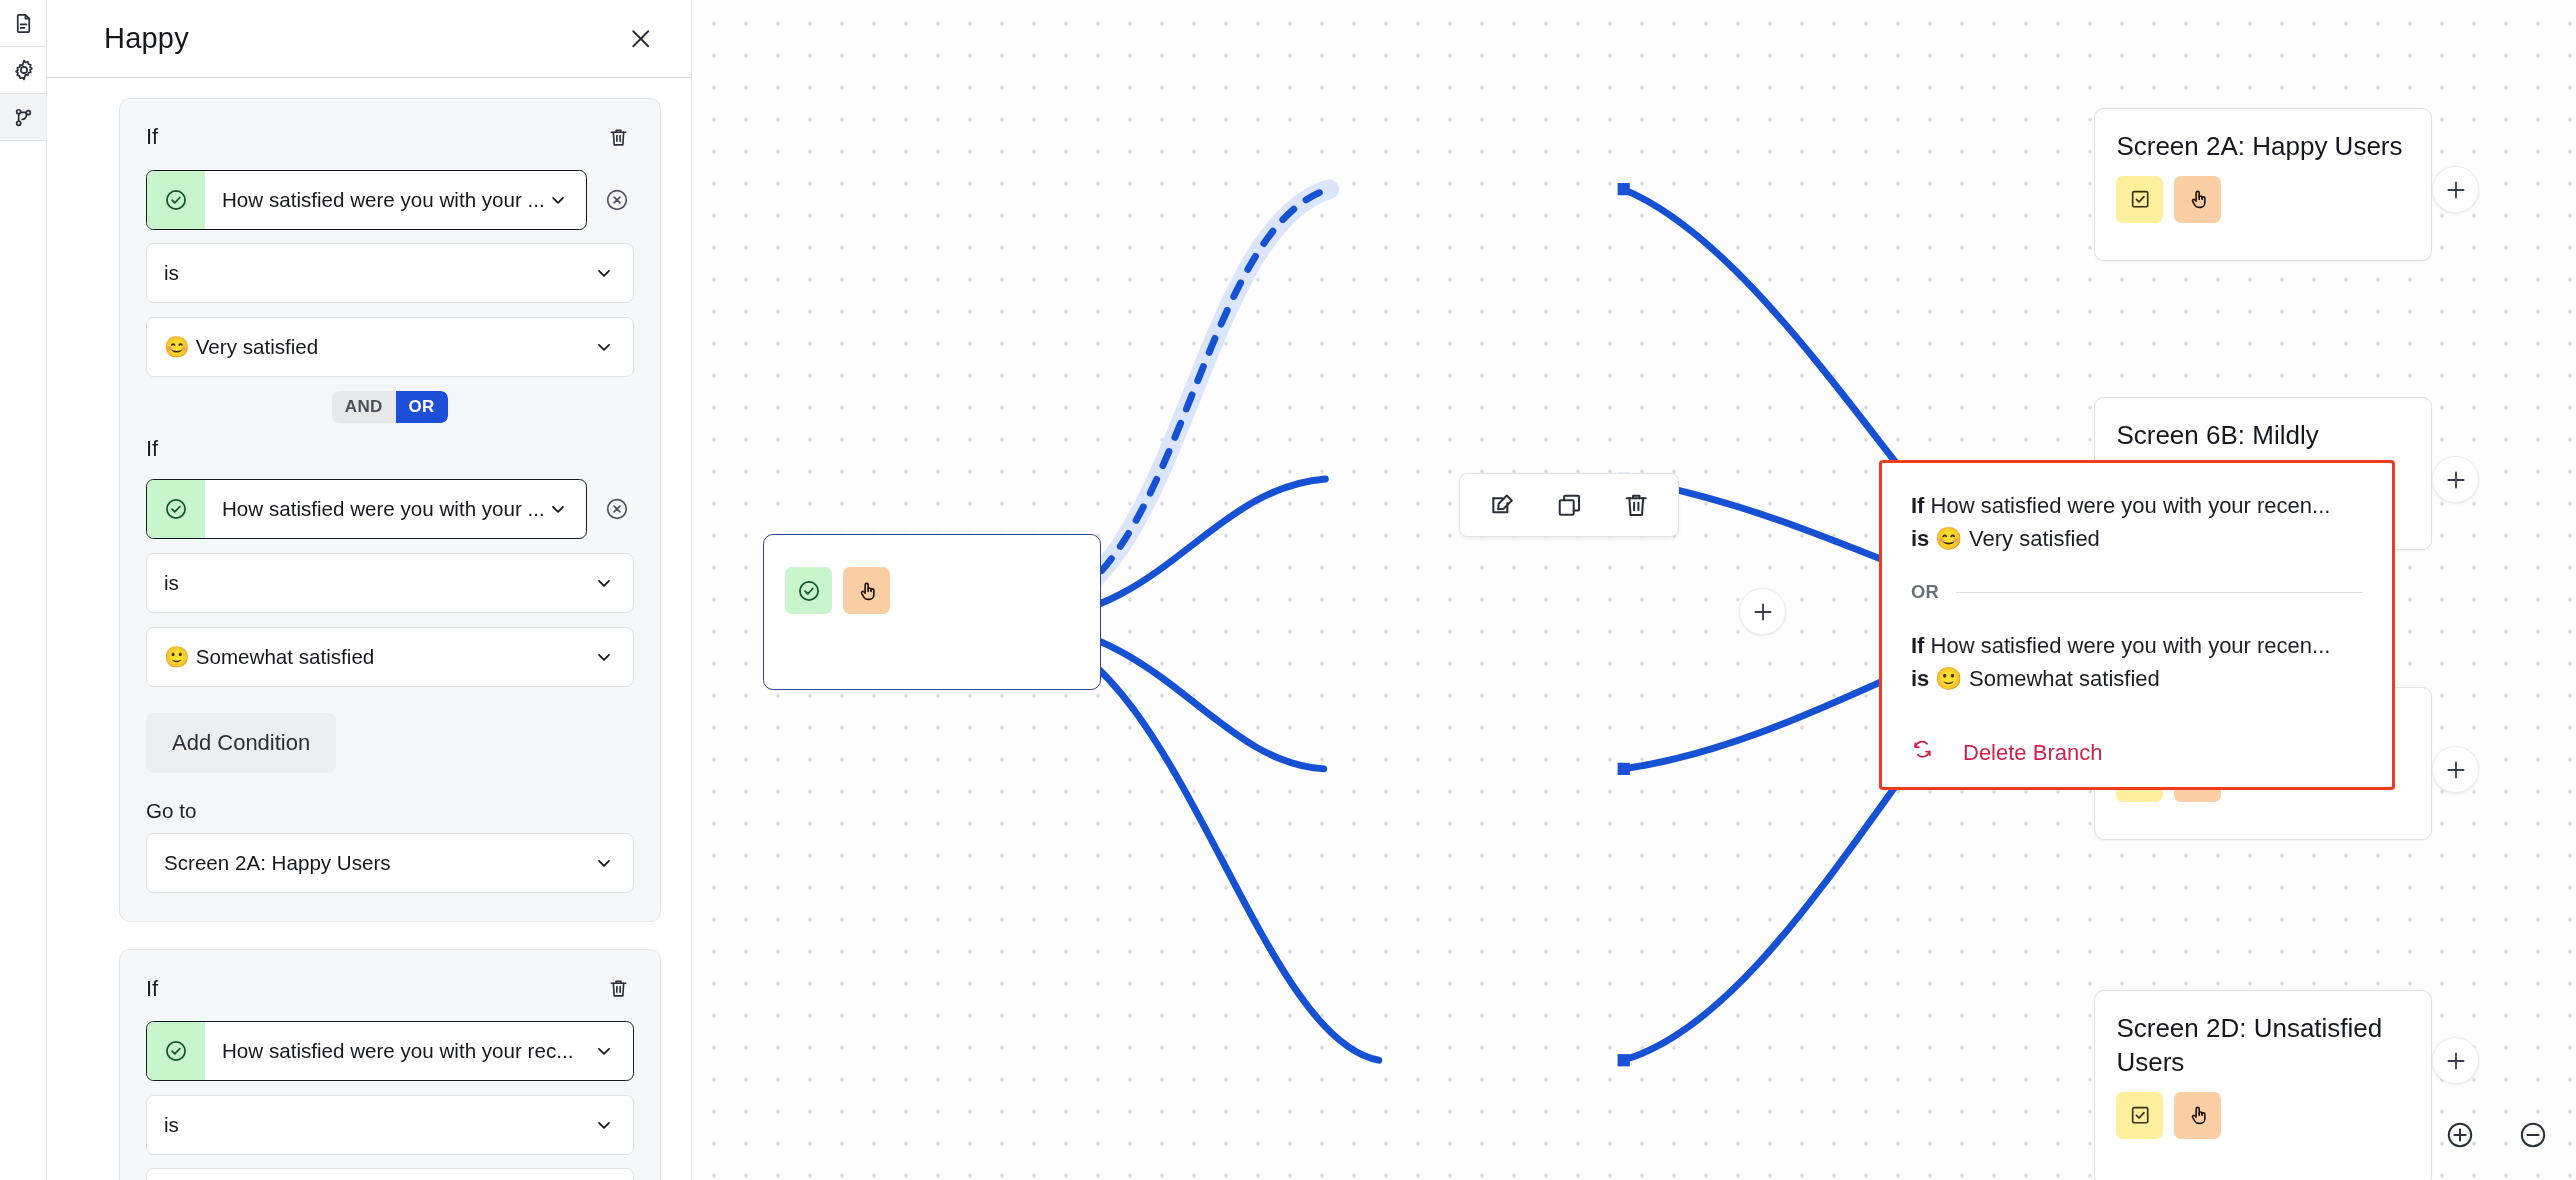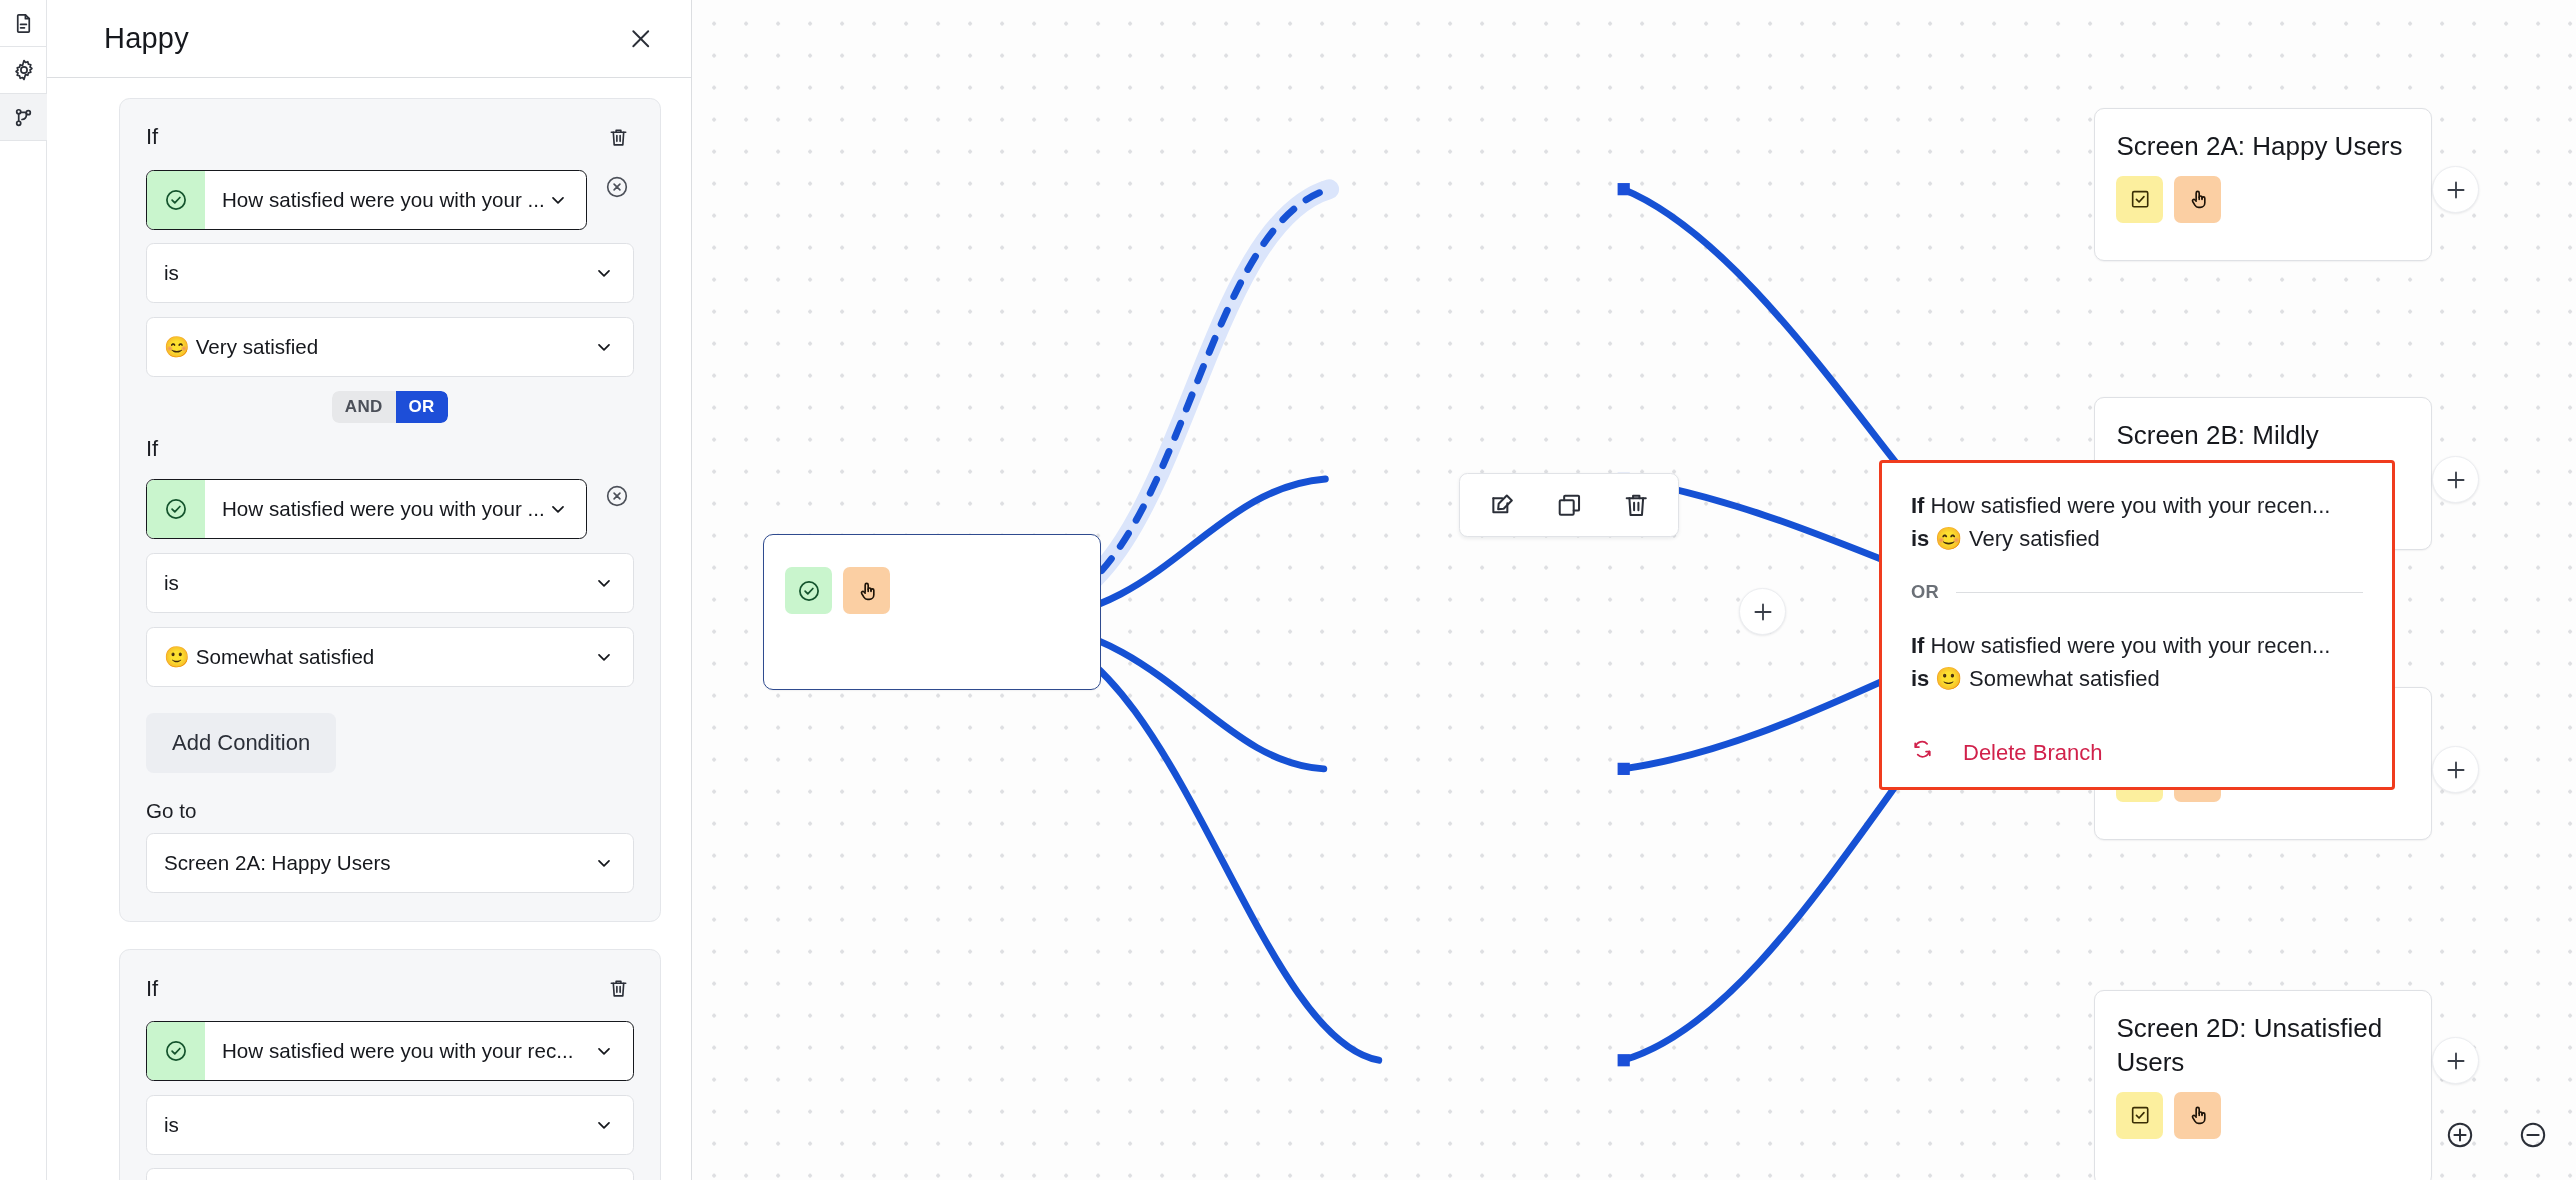--- a/index.html
+++ b/index.html
@@ -40,21 +40,21 @@
   .panel-body { flex: 1; overflow: hidden; padding: 20px 30.5px 0 72px; }
 
   .cond-group {
     background: #f6f7f9; border: 0.8px solid #e4e6ea; border-radius: 10.7px;
     padding: 23px 26px 27.5px 26px; margin-bottom: 27.5px; position: relative;
   }
   .grp-head { display: flex; align-items: center; justify-content: space-between; margin-bottom: 17px; }
   .grp-if { font-size: 22px; color: #1c1e24; }
   .trash-btn { width: 30.5px; height: 30.5px; display:flex; align-items:center; justify-content:center; cursor: pointer; }
 
-  .row { display: flex; gap: 12.2px; margin-bottom: 13.7px; }
+  .row { display: flex; align-items: center; gap: 12.2px; margin-bottom: 13.7px; }
 
   .select {
     flex: 1; height: 60px; background: #ffffff; border: 0.8px solid #dfe1e5;
     border-radius: 7.6px; display: flex; align-items: center;
     padding: 0 17px 0 0; cursor: pointer; overflow: hidden; position: relative;
   }
   .select.focused { border: 1.5px solid #16181d; }
   .select .sel-text {
     flex: 1; font-size: 20.6px; color: #16181d; white-space: nowrap; overflow: hidden;
     text-overflow: ellipsis; padding-left: 17px;
@@ -468,21 +468,21 @@
         </div>
       </div>
     </div>
     <div class="plus-handle" style="left:1740px; top:166px;">
       <svg width="26" height="26" viewBox="0 0 24 24" fill="none" stroke="#3a3f49" stroke-width="1.7" stroke-linecap="round">
           <path d="M12 5v14M5 12h14"></path>
         </svg>
     </div>
 
     <div class="node" style="left:1402px; top:397px; width:338px; height:153px;">
-      <div class="node-title">Screen 2B: Mildly</div>
+      <div class="node-title">Screen 6B: Mildly</div>
     </div>
     <div class="plus-handle" style="left:1740px; top:456px;">
       <svg width="26" height="26" viewBox="0 0 24 24" fill="none" stroke="#3a3f49" stroke-width="1.7" stroke-linecap="round">
           <path d="M12 5v14M5 12h14"></path>
         </svg>
     </div>
 
     <div class="node" style="left:1402px; top:687px; width:338px; height:153px;">
       <div class="node-title"></div>
       <div class="node-badges" style="margin-top:47px">

